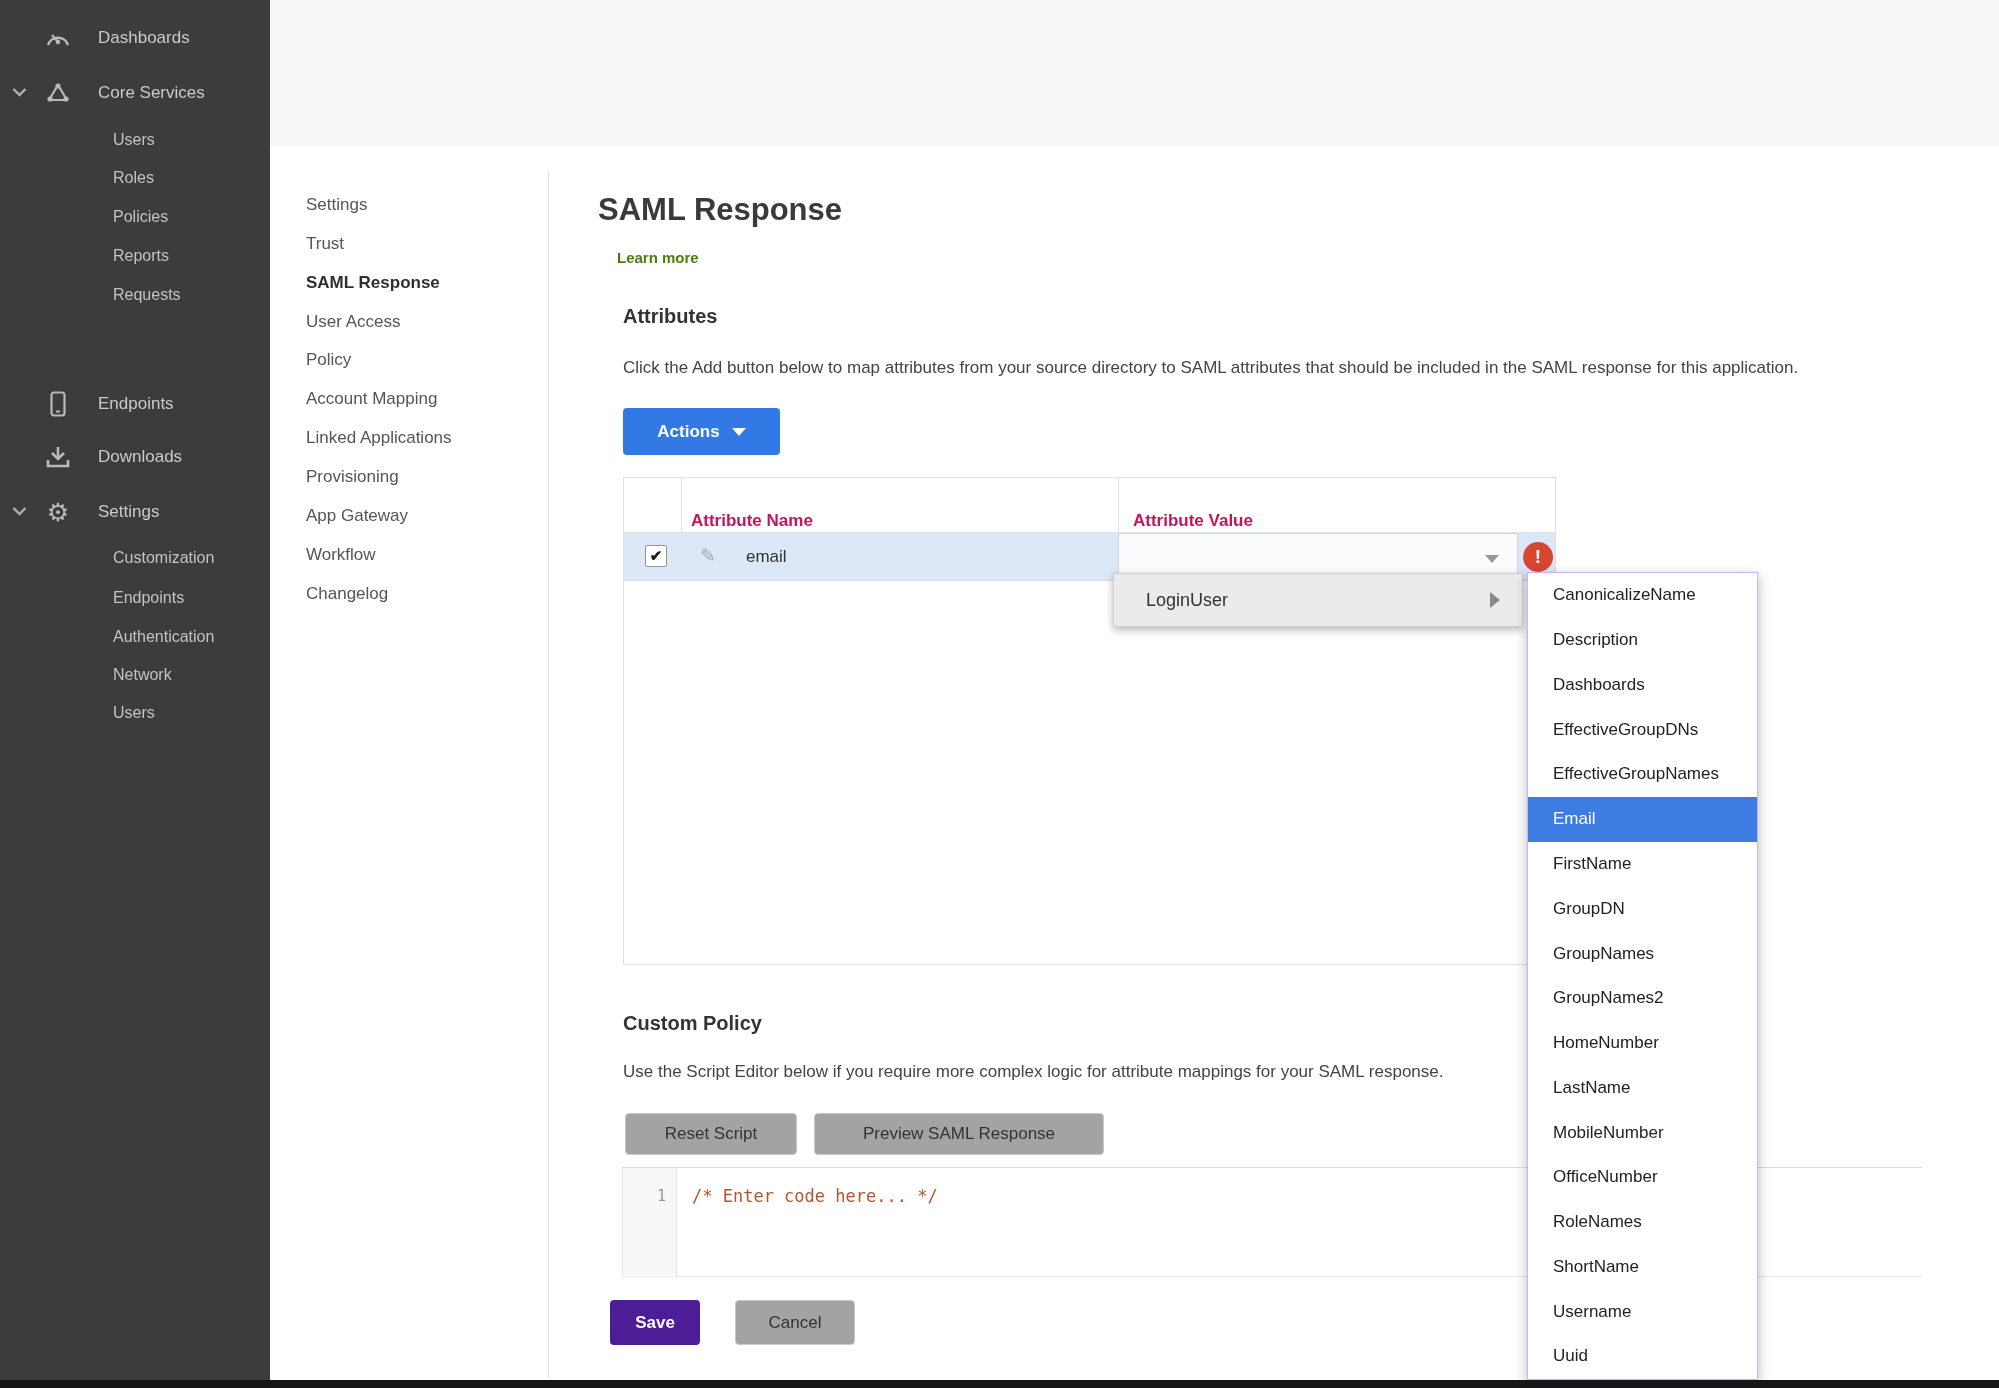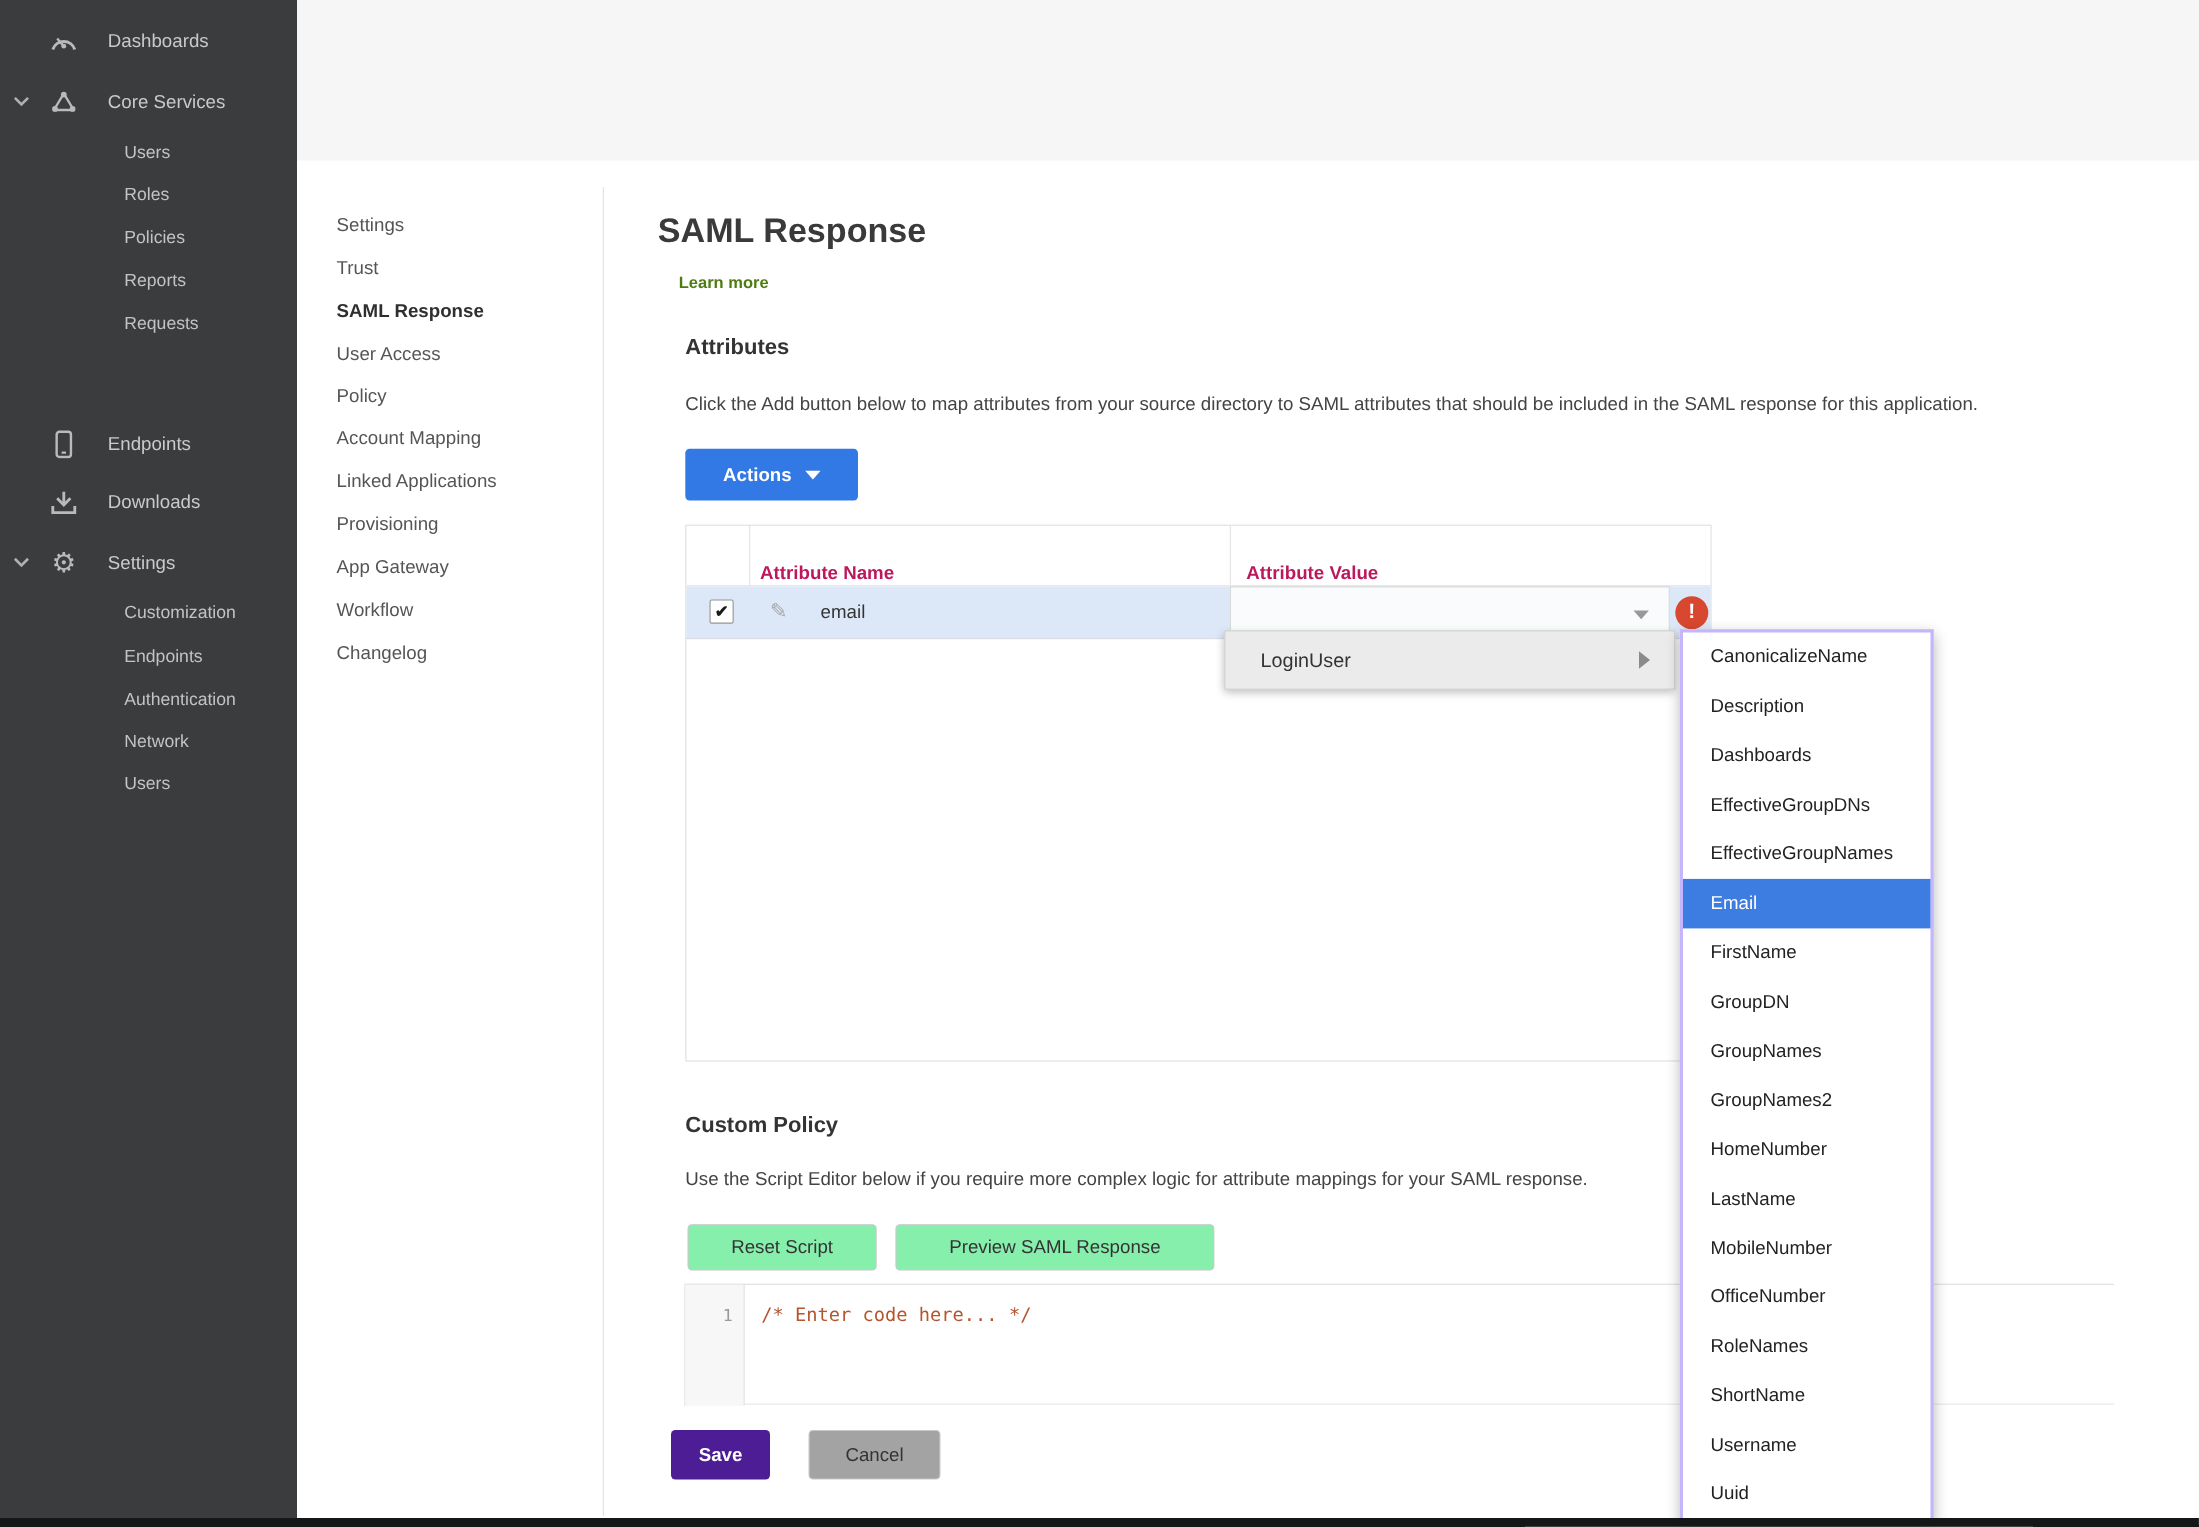--- a/index.html
+++ b/index.html
@@ -60,29 +60,29 @@
   #row-combo { position:absolute; left:494px; top:0; width:400px; height:48px; background:#fafbfc; border:1px solid #d5d5d5; cursor:pointer; }
   #row-combo .gcaret { position:absolute; right:18px; top:21px; width:0; height:0; border-left:7px solid transparent; border-right:7px solid transparent; border-top:8px solid #999; }
   #row-error { position:absolute; left:899px; top:9px; width:30px; height:30px; border-radius:50%; background:#d8472f;
                color:#fff; font-weight:bold; font-size:19px; text-align:center; line-height:29px; }
 
   
   #dd-menu { left:1113px; top:573px; width:410px; height:54px; background:#ebebeb; border:1px solid #cfcfcf;
              box-shadow:0 3px 8px rgba(0,0,0,0.28); display:flex; align-items:center; cursor:pointer; z-index:20; }
   #dd-menu span { margin-left:32px; font-size:18px; color:#333; }
   #dd-menu .rcaret { position:absolute; right:22px; width:0; height:0; border-top:8px solid transparent; border-bottom:8px solid transparent; border-left:10px solid #8a8a8a; }
-  #submenu { left:1527px; top:572px; width:231px; background:#ffffff; border:3px solid #c4b5fd;
+  #submenu { left:1527px; top:572px; width:231px; background:#ffffff; border:1px solid #c4b5fd;
              box-shadow:0 4px 12px rgba(0,0,0,0.28); z-index:21; }
   .sm-item { height:44.78px; display:flex; align-items:center; padding-left:25px; font-size:17px; color:#222; cursor:pointer; white-space:nowrap; }
   .sm-item.active { background:#3d7ce0; color:#ffffff; }
 
   
   #cl-heading { left:623px; top:1012px; font-size:20px; font-weight:bold; color:#333; }
   #cl-desc { left:623px; top:1062px; font-size:17px; color:#444; white-space:nowrap; }
-  .w-btn { position:absolute; top:1113px; height:42px; background:#86efac; border:1px solid #c8c8c8; border-radius:4px;
+  .w-btn { position:absolute; top:1113px; height:42px; background:#a3a3a3; border:1px solid #c8c8c8; border-radius:4px;
            font-size:17px; color:#333; display:flex; align-items:center; justify-content:center; cursor:pointer; }
   #reset-btn { left:625px; width:172px; }
   #preview-btn { left:814px; width:290px; }
 
   
   #editor { left:622px; top:1167px; width:1300px; height:110px; background:#fff; border-top:1px solid #dcdcdc; border-bottom:1px solid #e6e6e6; }
   #gutter { position:absolute; left:0; top:0; width:55px; height:110px; background:#f7f7f7; border-right:1px solid #e3e3e3; border-left:1px solid #e8e8e8; }
   #line-no { position:absolute; right:10px; top:19px; font-family:"DejaVu Sans Mono", monospace; font-size:15px; color:#999; }
   #code-line { position:absolute; left:70px; top:18px; font-family:"DejaVu Sans Mono", monospace; font-size:17px; color:#b4552d; white-space:pre; }
 

